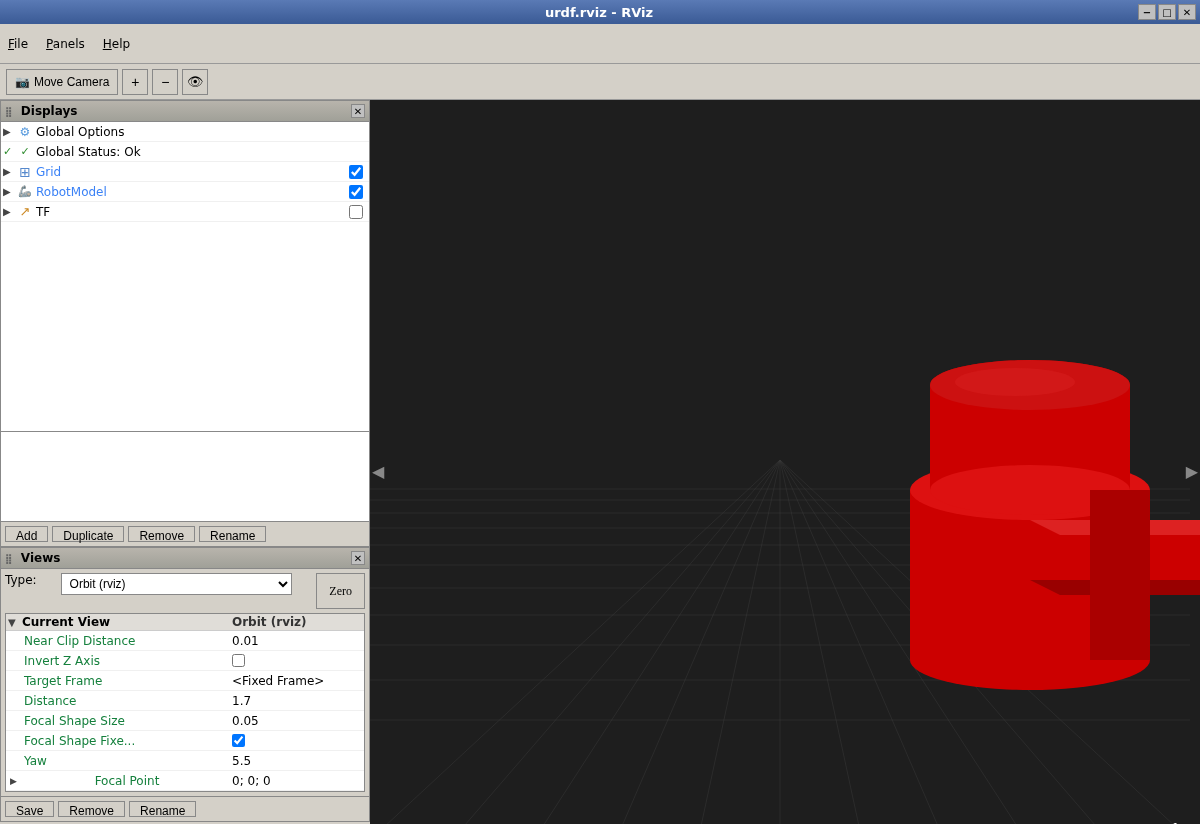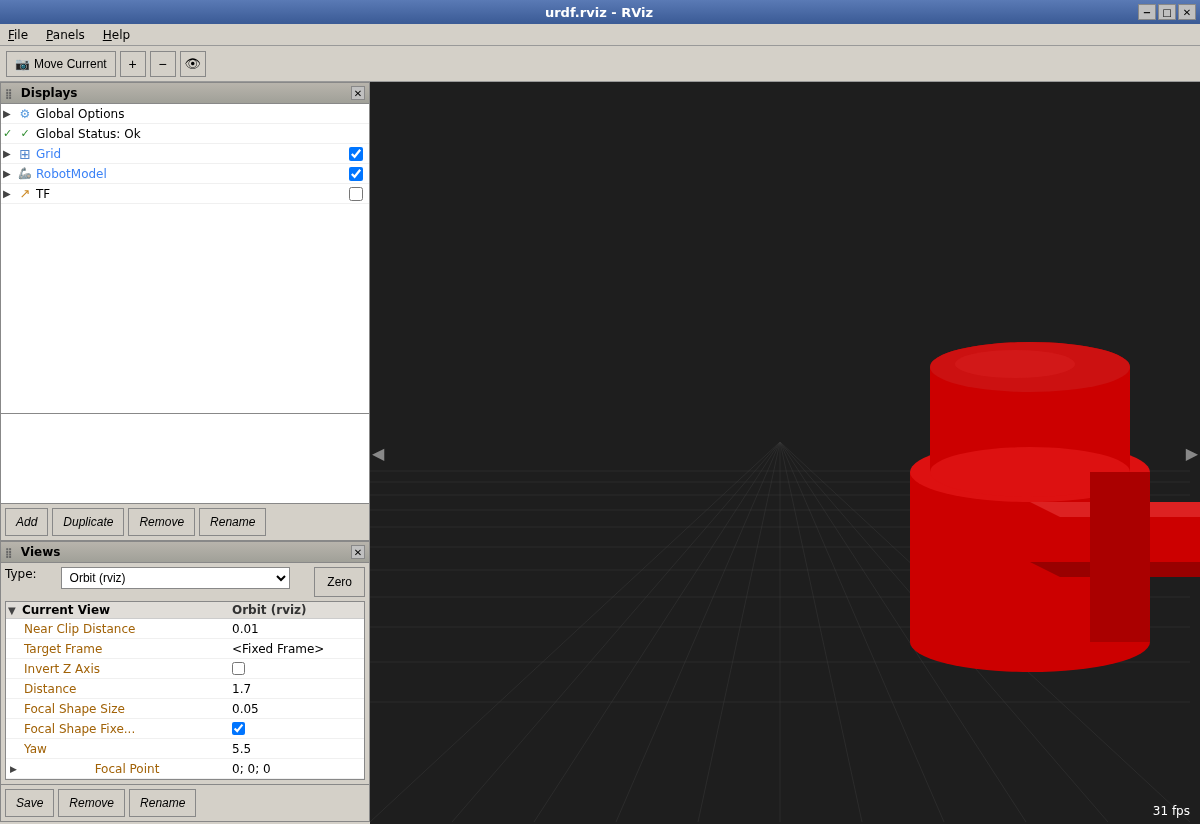--- a/index.html
+++ b/index.html
@@ -26,21 +26,21 @@
       cursor: pointer; color: #000;
     }
 
     
     #menubar {
       background: #d4d0c8;
       border-bottom: 1px solid #999;
       padding: 2px 4px;
       display: flex;
       gap: 10px;
-      height: 22px;
+      height: 40px;
       align-items: center;
     }
     .menu-item { cursor: pointer; padding: 1px 4px; font-size: 12px; }
     .menu-item u { text-decoration: underline; }
 
     
     #toolbar {
       background: #d4d0c8;
       border-bottom: 1px solid #999;
       padding: 3px 6px;
@@ -165,22 +165,21 @@
       background: #d4d0c8;
       border: 1px solid #888;
       border-top: none;
     }
     .panel-btn {
       background: #d4d0c8;
       border: 1px solid #888;
       padding: 2px 10px;
       font-size: 12px;
       cursor: pointer;
-      height: 28px;
-      font-style: italic;
+      height: 16px;
     }
 
     
     #views-panel {
       flex: 1;
       display: flex;
       flex-direction: column;
     }
     #views-content {
       background: #d4d0c8;
@@ -201,21 +200,22 @@
       border: 1px solid #888;
       background: white;
       padding: 0 4px;
     }
     .zero-btn {
       background: #d4d0c8;
       border: 1px solid #888;
       padding: 2px 12px;
       font-size: 12px;
       cursor: pointer;
-      height: 30px;
+      height: 36px;
+      font-family: Liberation Serif, serif;
     }
 
     
     #current-view-table {
       background: white;
       border: 1px solid #888;
       width: 100%;
       font-size: 12px;
     }
     .cv-header-row {
@@ -228,21 +228,21 @@
     .cv-header-arrow { width: 14px; font-size: 10px; color: #444; }
     .cv-header-name { font-weight: bold; flex: 1; }
     .cv-header-value { width: 130px; font-weight: bold; color: #333; }
     .cv-row {
       display: flex;
       align-items: center;
       border-bottom: 1px solid #f0f0f0;
       min-height: 20px;
       padding: 0 2px;
     }
-    .cv-row-name { flex: 1; padding-left: 16px; color: #a16207; }
+    .cv-row-name { flex: 1; padding-left: 16px; color: #15803d; }
     .cv-row-value { width: 130px; color: #000; display: flex; align-items: center; gap: 4px; }
     .cv-checkbox { width: 13px; height: 13px; }
 
     #views-buttons {
       padding: 4px;
       display: flex;
       gap: 4px;
       background: #d4d0c8;
       border: 1px solid #888;
       border-top: none;
@@ -298,21 +298,21 @@
 
 <div id="menubar">
   <span class="menu-item"><u>F</u>ile</span>
   <span class="menu-item"><u>P</u>anels</span>
   <span class="menu-item"><u>H</u>elp</span>
 </div>
 
 <div id="toolbar">
   <button class="toolbar-btn">
     <span style="font-size:12px">📷</span>
-    <span>Move Current</span>
+    <span>Move Camera</span>
   </button>
   <button class="toolbar-icon-btn">+</button>
   <button class="toolbar-icon-btn">−</button>
   <button class="toolbar-icon-btn" style="font-size:13px;">👁</button>
 </div>
 
 <div id="main-layout">
 
   <div id="left-panel">
 
@@ -393,28 +393,28 @@
           <div class="cv-header-row">
             <span class="cv-header-arrow">▼</span>
             <span class="cv-header-name">Current View</span>
             <span class="cv-header-value">Orbit (rviz)</span>
           </div>
           <div class="cv-row">
             <span class="cv-row-name">Near Clip Distance</span>
             <span class="cv-row-value">0.01</span>
           </div>
           <div class="cv-row">
-            <span class="cv-row-name">Target Frame</span>
-            <span class="cv-row-value">&lt;Fixed Frame&gt;</span>
-          </div>
-          <div class="cv-row">
             <span class="cv-row-name">Invert Z Axis</span>
             <span class="cv-row-value">
               <input type="checkbox" class="cv-checkbox" style="">
             </span>
+          </div>
+          <div class="cv-row">
+            <span class="cv-row-name">Target Frame</span>
+            <span class="cv-row-value">&lt;Fixed Frame&gt;</span>
           </div>
           <div class="cv-row">
             <span class="cv-row-name">Distance</span>
             <span class="cv-row-value">1.7</span>
           </div>
           <div class="cv-row">
             <span class="cv-row-name">Focal Shape Size</span>
             <span class="cv-row-value">0.05</span>
           </div>
           <div class="cv-row">

